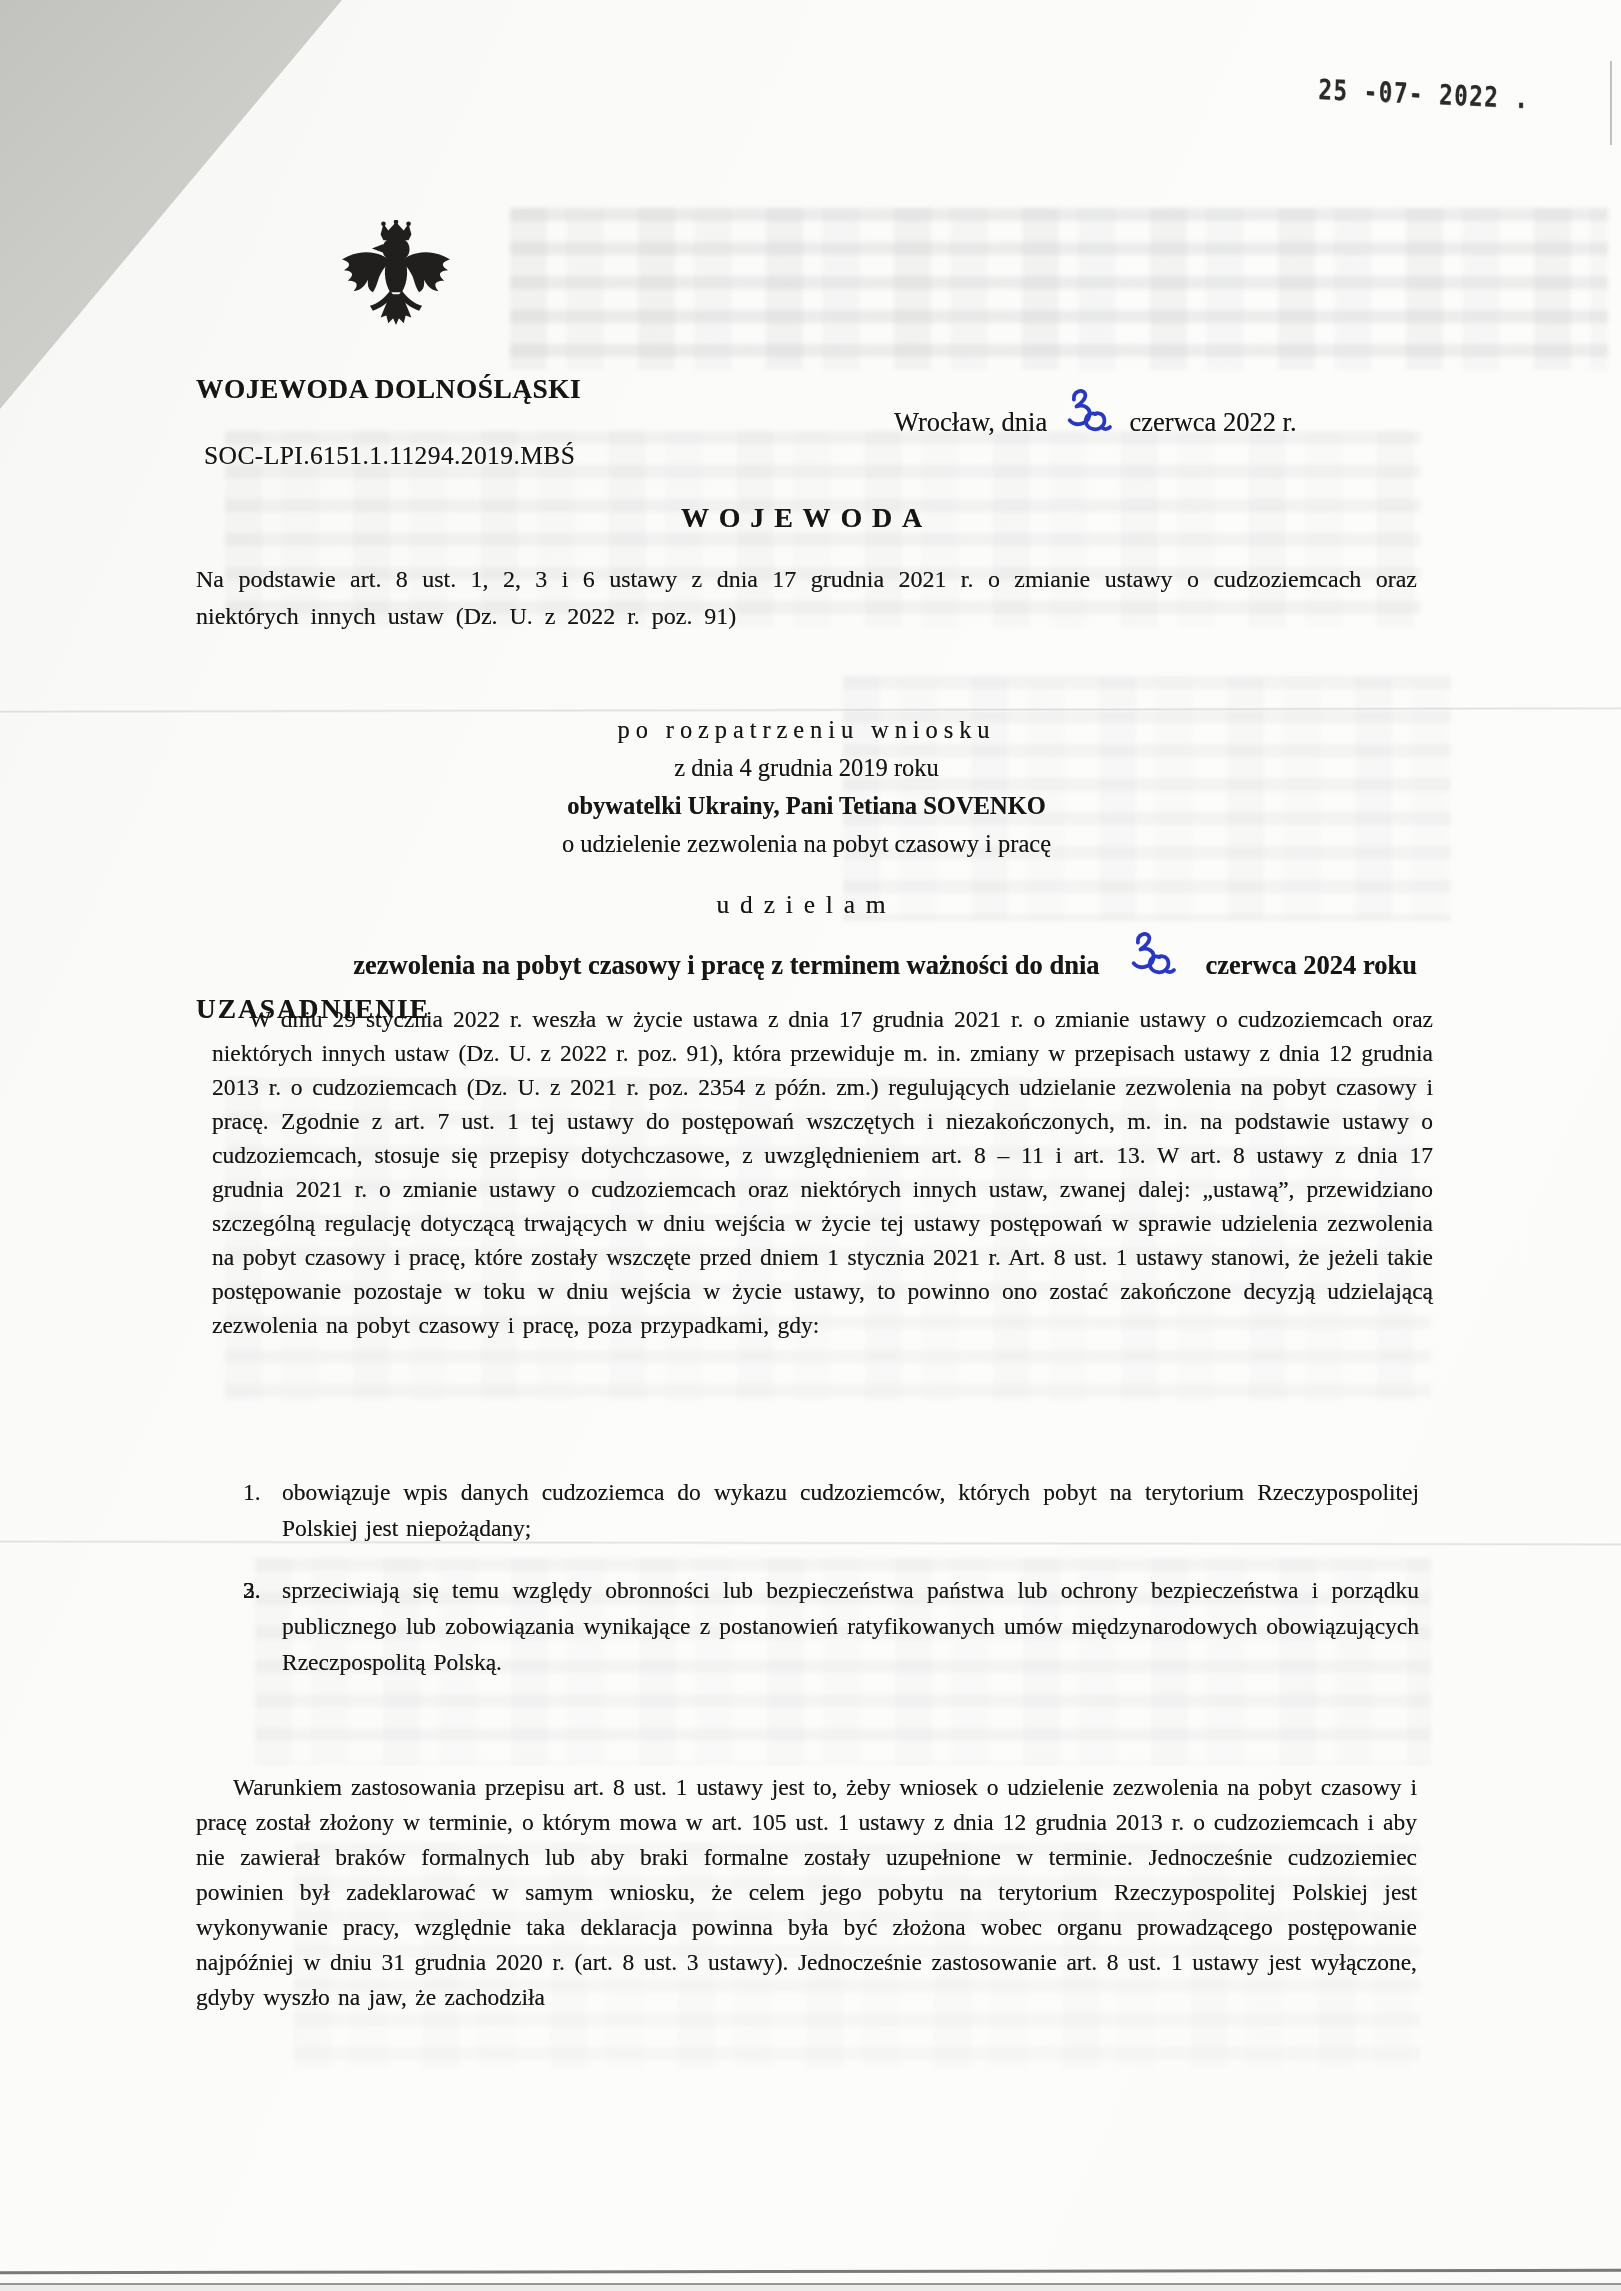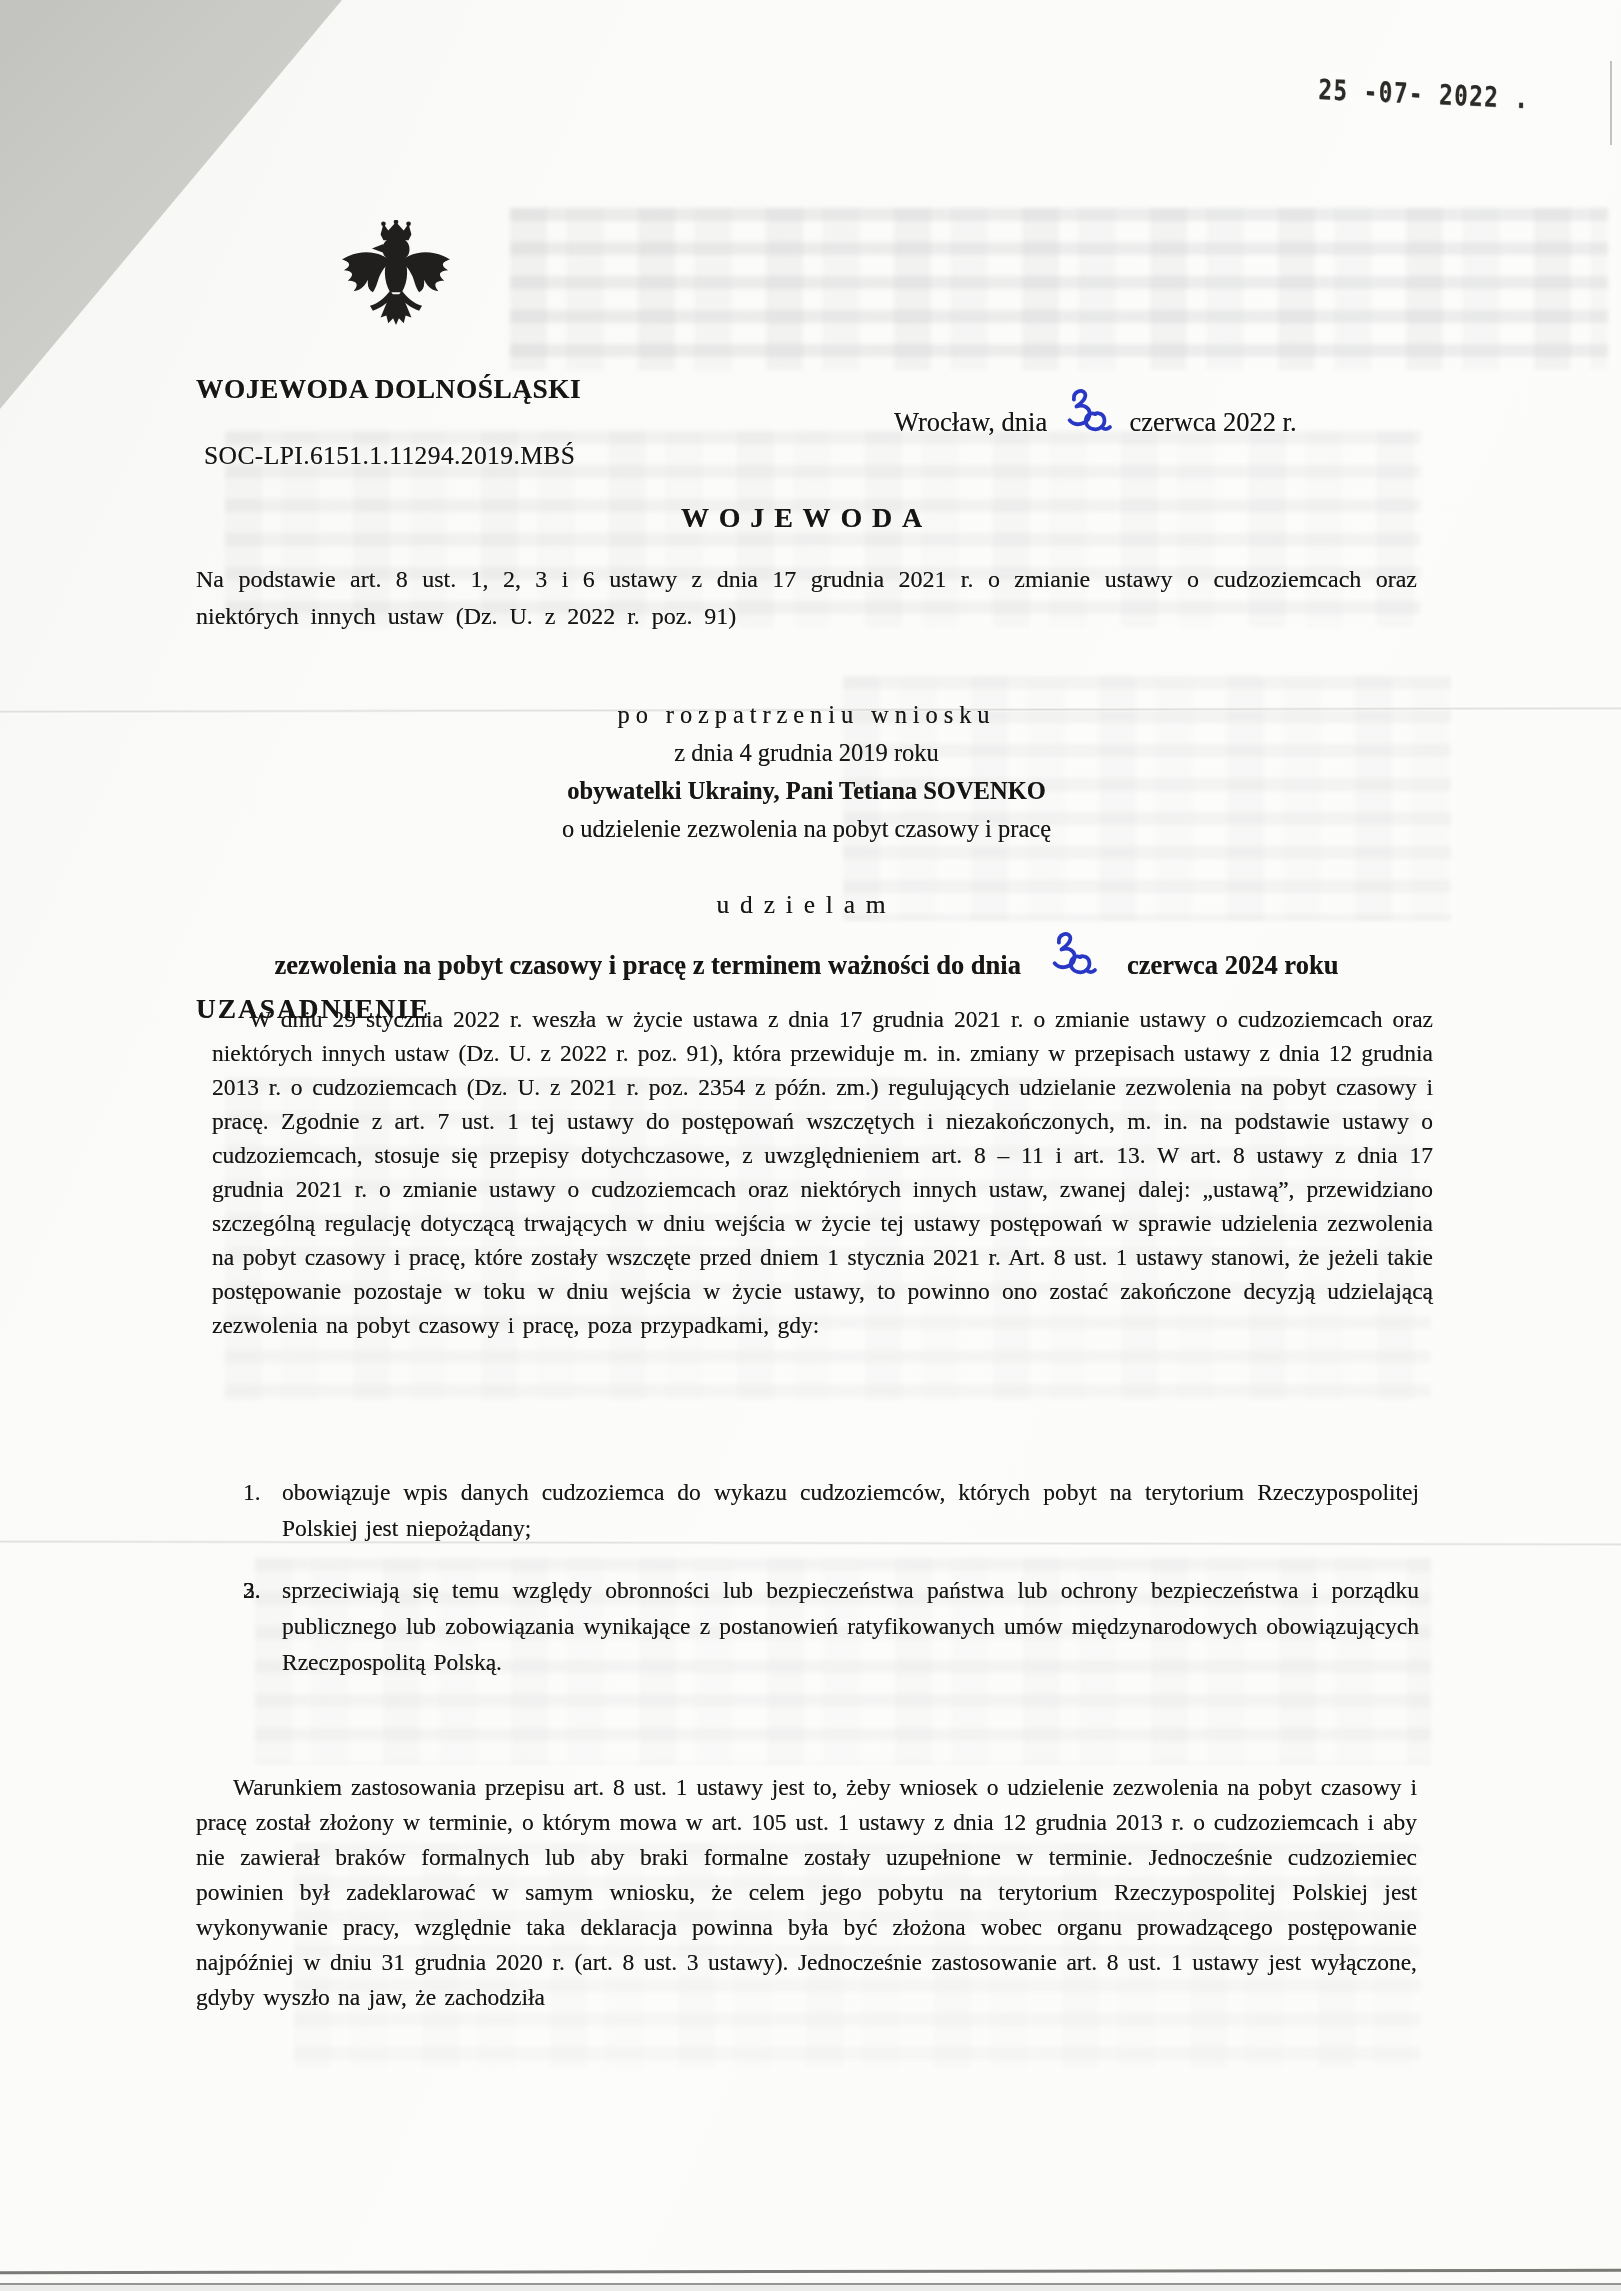--- a/index.html
+++ b/index.html
@@ -50,28 +50,28 @@
   }
 
   .block { position: absolute; left: 196px; width: 1221px; }
 
   .doc-title { top: 502px; text-align: center; font-size: 28px; font-weight: bold; letter-spacing: 9.8px; }
   .legal-basis {
     top: 561px; font-size: 24px; line-height: 37px;
     text-align: justify; word-spacing: 5.9px;
   }
   .applied {
-    top: 696px; text-align: center; font-size: 24.5px; line-height: 38px;
+    top: 711px; text-align: center; font-size: 24.5px; line-height: 38px;
   }
   .applied .spaced { letter-spacing: 5.9px; }
   .applied .bold { font-weight: bold; }
 
   .grant-word { top: 890px; text-align: center; font-size: 25.5px; font-weight: normal; letter-spacing: 10.8px; }
   .grant-line {
-    top: 917px; text-align: center; font-size: 26.5px; font-weight: bold; white-space: nowrap;
+    top: 917px; text-align: right; font-size: 26.5px; font-weight: bold; white-space: nowrap;
   }
   .grant-line .handwritten-day { margin: 0 25.5px; }
 
   .justification-title { top: 994px; text-align: left; font-size: 27.4px; font-weight: bold; letter-spacing: 2px; }
 
   .para {
     font-size: 23.5px; line-height: 34px; text-align: justify;
     word-spacing: 2.5px;
   }
   .para.indent { text-indent: 37px; }

